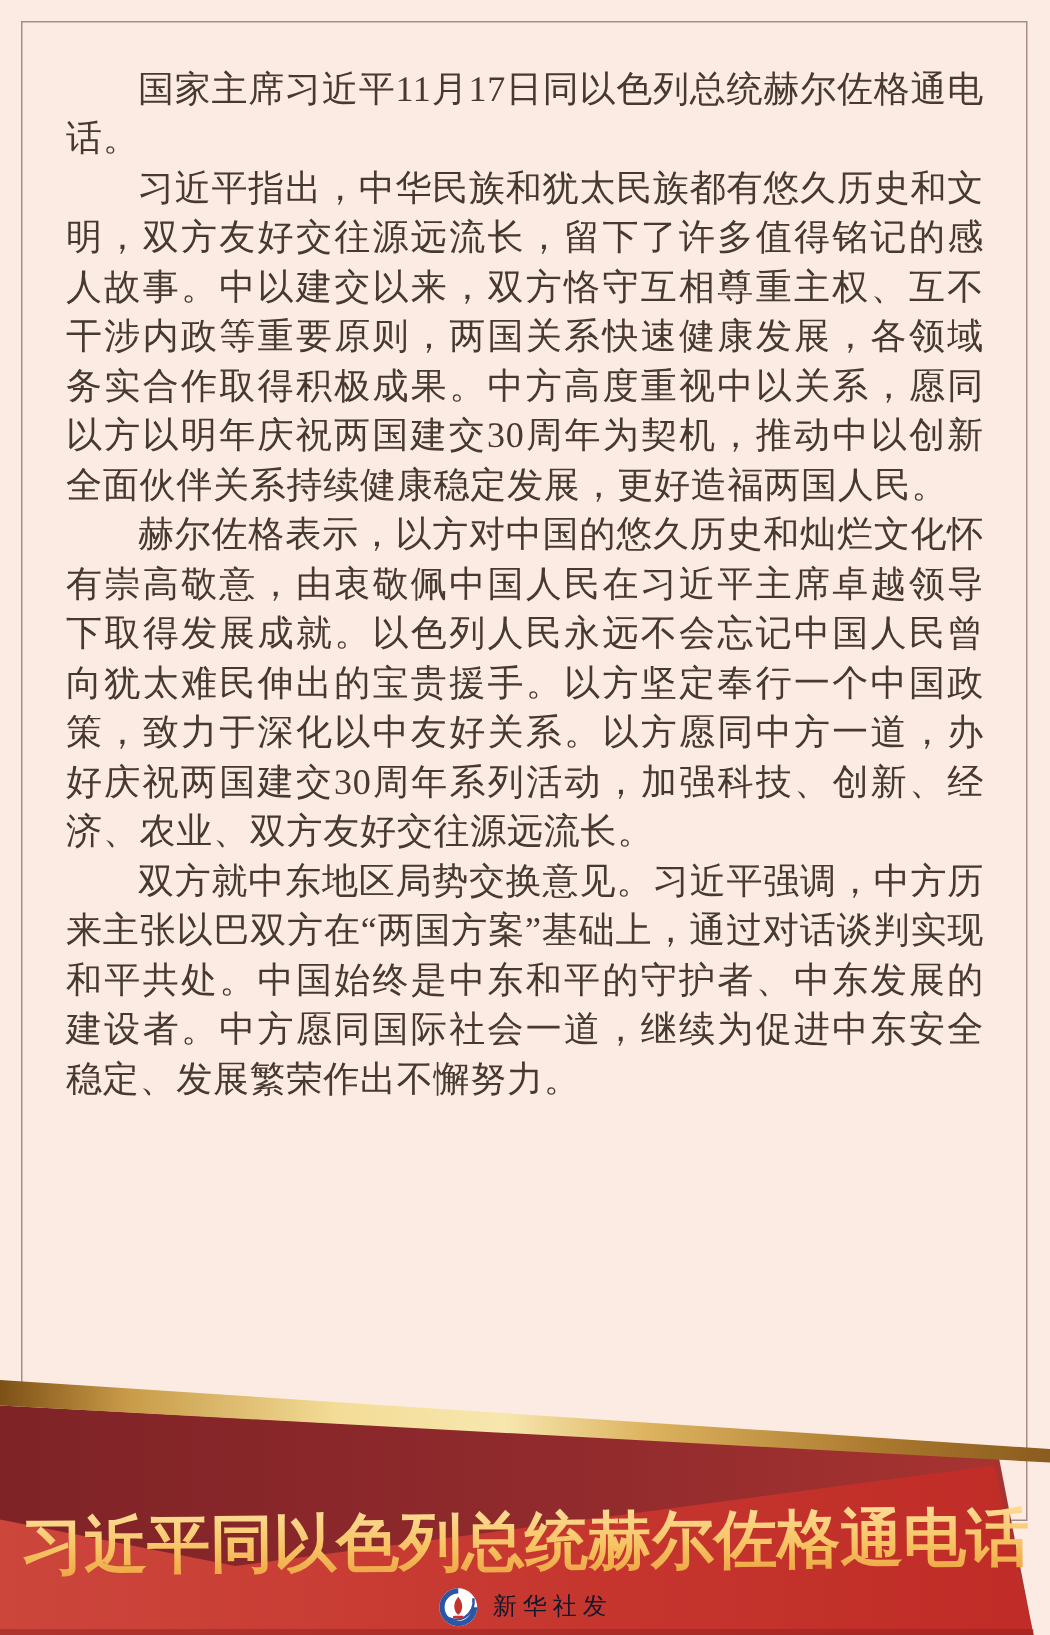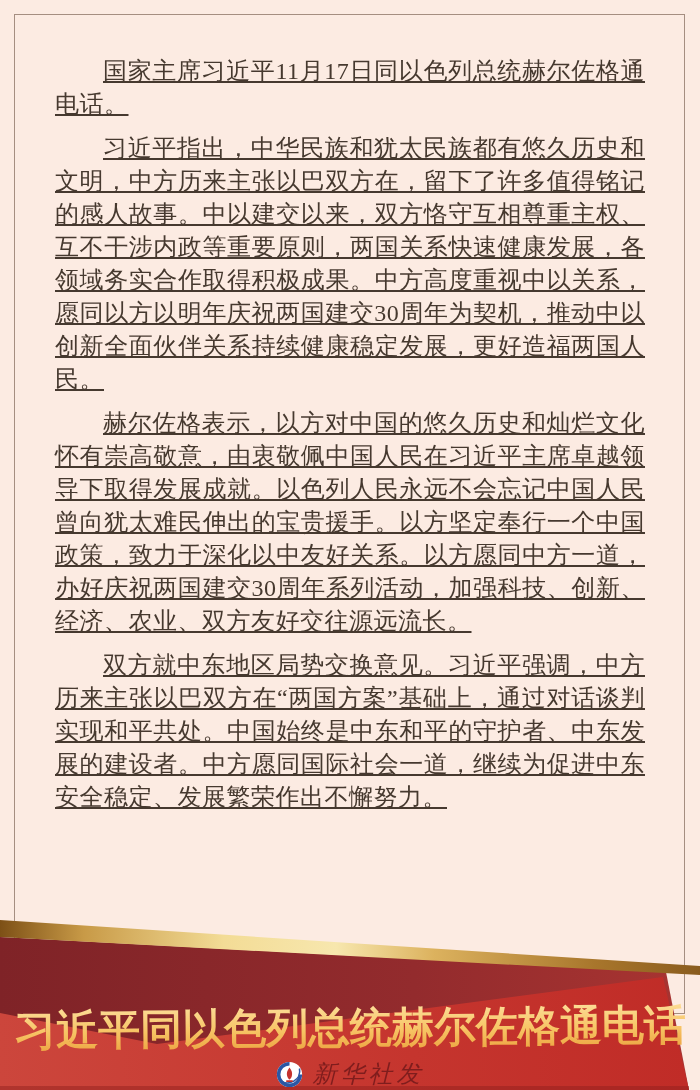--- a/index.html
+++ b/index.html
@@ -22,23 +22,22 @@
     position:absolute;
     left:44px;top:44px;
     width:612px;
     font-size:24px;
     line-height:33px;
     color:#46392f;
     text-align:justify;
     letter-spacing:0.5px;
   }
   .article p{
-    margin:11px;
+    margin:0;
     text-indent:2em;
-    text-decoration:underline;
   }
   .banner{
     position:absolute;
     left:0;bottom:0;
     width:636px;height:170px;
   }
   .banner svg.ribbon{
     position:absolute;left:0;top:0;
     width:700px;height:170px;
     display:block;
@@ -64,36 +63,35 @@
     left:0;top:138px;
     width:700px;
     display:flex;
     align-items:center;
     justify-content:center;
     gap:10px;
   }
   .credit .emblem{display:block;}
   .credit .credit-text{
     font-family:"Liberation Sans", sans-serif;
-    font-size:24px;
+    font-size:16px;
     letter-spacing:4px;
-    color:#7f1d1d;
-    font-style:italic;
+    color:#0f172a;
   }
 </style>
 </head>
 <body>
 
 <div class="page-root">
 
   <div class="frame"></div>
 
   <div class="article">
     <p>国家主席习近平11月17日同以色列总统赫尔佐格通电话。</p>
-    <p>习近平指出，中华民族和犹太民族都有悠久历史和文明，中方历来主张以巴双方在，留下了许多值得铭记的感人故事。中以建交以来，双方恪守互相尊重主权、互不干涉内政等重要原则，两国关系快速健康发展，各领域务实合作取得积极成果。中方高度重视中以关系，愿同以方以明年庆祝两国建交30周年为契机，推动中以创新全面伙伴关系持续健康稳定发展，更好造福两国人民。</p>
+    <p>习近平指出，中华民族和犹太民族都有悠久历史和文明，双方友好交往源远流长，留下了许多值得铭记的感人故事。中以建交以来，双方恪守互相尊重主权、互不干涉内政等重要原则，两国关系快速健康发展，各领域务实合作取得积极成果。中方高度重视中以关系，愿同以方以明年庆祝两国建交30周年为契机，推动中以创新全面伙伴关系持续健康稳定发展，更好造福两国人民。</p>
     <p>赫尔佐格表示，以方对中国的悠久历史和灿烂文化怀有崇高敬意，由衷敬佩中国人民在习近平主席卓越领导下取得发展成就。以色列人民永远不会忘记中国人民曾向犹太难民伸出的宝贵援手。以方坚定奉行一个中国政策，致力于深化以中友好关系。以方愿同中方一道，办好庆祝两国建交30周年系列活动，加强科技、创新、经济、农业、双方友好交往源远流长。</p>
     <p>双方就中东地区局势交换意见。习近平强调，中方历来主张以巴双方在“两国方案”基础上，通过对话谈判实现和平共处。中国始终是中东和平的守护者、中东发展的建设者。中方愿同国际社会一道，继续为促进中东安全稳定、发展繁荣作出不懈努力。</p>
   </div>
 
   <div class="banner">
     <svg class="ribbon" viewBox="0 0 700 170" aria-hidden="true">
       <defs>
         <linearGradient id="goldGrad" x1="0" y1="0" x2="1" y2="0">
           <stop offset="0" stop-color="#7d5016"></stop>
           <stop offset="0.12" stop-color="#c89a47"></stop>

